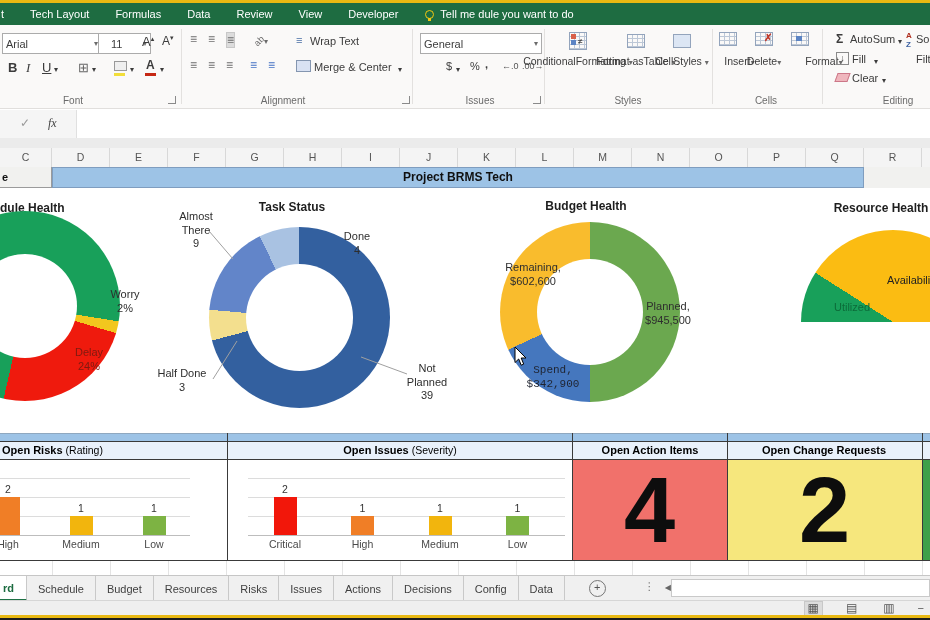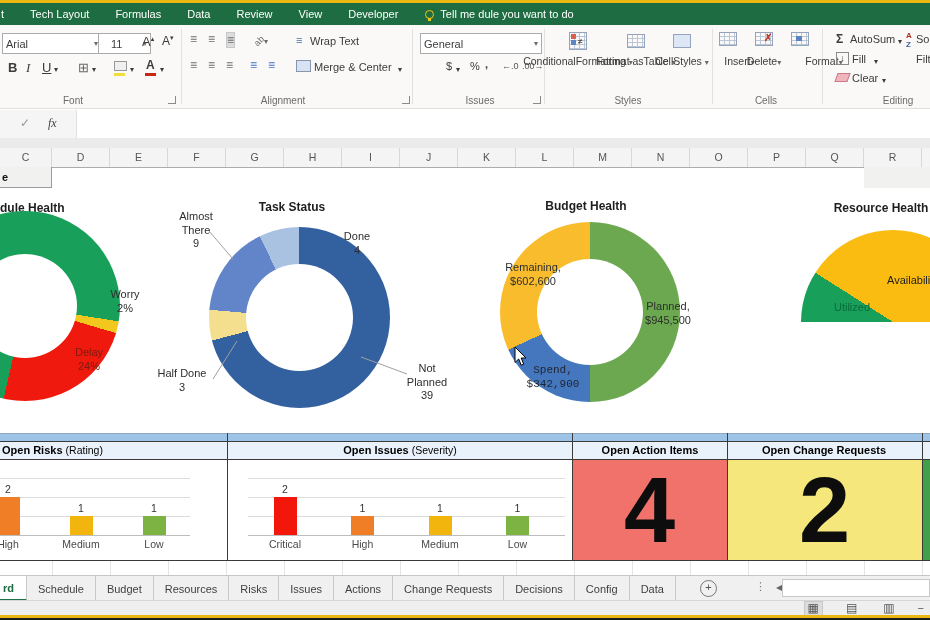--- a/index.html
+++ b/index.html
@@ -272,20 +272,21 @@
       <div class="colcell" style="left: 516px; width: 57px;">L</div>
       <div class="colcell" style="left: 574px; width: 57px;">M</div>
       <div class="colcell" style="left: 632px; width: 57px;">N</div>
       <div class="colcell" style="left: 690px; width: 57px;">O</div>
       <div class="colcell" style="left: 748px; width: 57px;">P</div>
       <div class="colcell" style="left: 806px; width: 57px;">Q</div>
       <div class="colcell" style="left: 864px; width: 57px;">R</div>
     </div>
 
   <div class="abs leftcell">e</div>
+  <div class="abs banner">Project BRMS Tech</div>
   <div class="abs rightcell"></div>
 
   <div class="abs charts">
     <span class="ctitle" style="left:0;top:13px;">dule Health</span>
     <span class="ctitle center" style="left:292px;top:12px;">Task Status</span>
     <span class="ctitle center" style="left:586px;top:11px;">Budget Health</span>
     <span class="ctitle center" style="left:881px;top:13px;">Resource Health</span>
 
     <div class="donut" id="d-schedule" style="left: -70px; top: 23px; width: 190px; height: 190px; background: conic-gradient(from 193deg, rgb(24, 160, 90) 0deg, rgb(24, 160, 90) 266.4deg, rgb(242, 199, 30) 266.4deg, rgb(242, 199, 30) 273.6deg, rgb(239, 26, 13) 273.6deg, rgb(239, 26, 13) 360deg);">
         <div class="hole" style="inset:43px;"></div>
@@ -429,21 +430,20 @@
 
   <div class="abs tabbar">
     <div class="activetab">rd</div>
     <div style="display:flex;">
         <div class="sheettab">Schedule</div>
         <div class="sheettab">Budget</div>
         <div class="sheettab">Resources</div>
         <div class="sheettab">Risks</div>
         <div class="sheettab">Issues</div>
         <div class="sheettab">Actions</div>
-        <div class="sheettab">Change Requests</div>
         <div class="sheettab">Decisions</div>
         <div class="sheettab">Config</div>
         <div class="sheettab">Data</div>
       </div>
     <div class="addsheet">+</div>
     <div class="dots">⋮</div>
     <div class="hscroll-btn">◀</div>
     <div class="hscroll"></div>
   </div>
 

